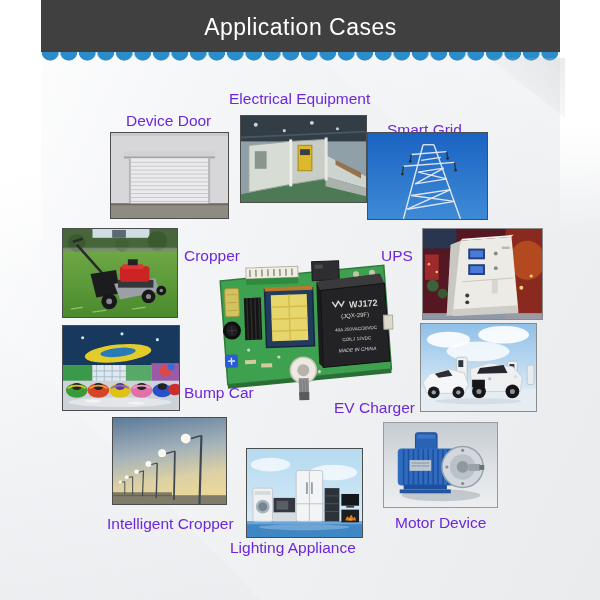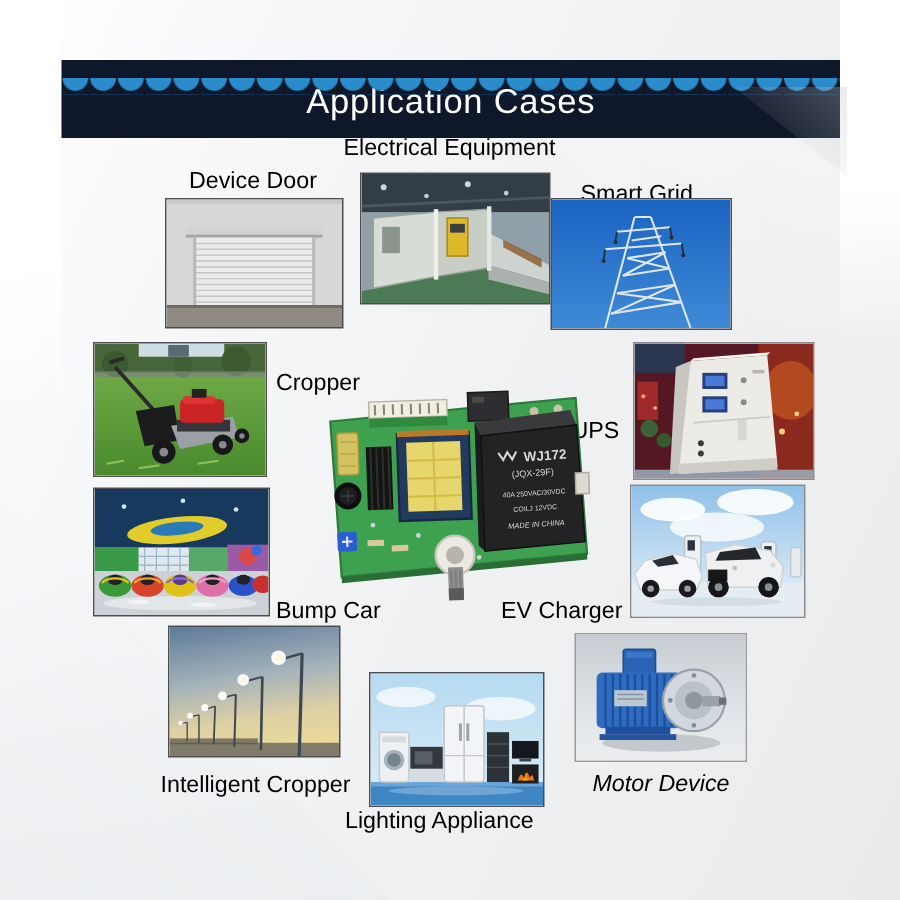--- a/index.html
+++ b/index.html
@@ -8,31 +8,31 @@
     font-family:"Liberation Sans","DejaVu Sans",sans-serif;
     background:linear-gradient(115deg,#ffffff 0%,#f5f6f8 28%,#eff1f3 55%,#e9ebed 100%);
   }
   .bg-fold{position:absolute;pointer-events:none;}
   #fold-left{left:0;top:0;width:41px;height:280px;background:linear-gradient(180deg,#ffffff 60%,rgba(255,255,255,0));}
   #fold-right{right:0;top:0;width:40px;height:230px;background:linear-gradient(180deg,#ffffff 55%,rgba(255,255,255,0));}
   #fold-diag1{left:300px;top:40px;width:300px;height:260px;background:linear-gradient(200deg,rgba(255,255,255,.85),rgba(255,255,255,0) 60%);clip-path:polygon(100% 0,0 0,100% 100%);opacity:.5;}
   #fold-diag2{left:0px;top:330px;width:260px;height:270px;background:linear-gradient(30deg,rgba(210,213,218,.45),rgba(255,255,255,0) 70%);clip-path:polygon(0 100%,0 0,100% 100%);opacity:.5;}
 
   
-  #banner{position:absolute;left:41px;top:0;width:519px;height:52px;background:#0f172a;margin-top:40px;}
+  #banner{position:absolute;left:41px;top:0;width:519px;height:52px;background:#404040;}
   #banner-title{width:100%;height:52px;line-height:54px;text-align:center;color:#ffffff;font-size:23px;letter-spacing:.5px;}
   #banner-wave{position:absolute;left:41px;top:52px;width:519px;height:11px;
     background-image:radial-gradient(circle at 50% 0px,#2a8cca 0 8.2px,rgba(0,0,0,0) 8.9px);
     background-size:18.5px 11px;background-repeat:repeat-x;}
   #banner-curl{position:absolute;left:470px;top:58px;width:95px;height:60px;
     background:linear-gradient(225deg,rgba(190,195,200,.55),rgba(255,255,255,0) 65%);
     clip-path:polygon(100% 0,20% 0,100% 100%);opacity:.6;}
 
   
-  .app-label{position:absolute;color:#000000;font-size:15.5px;white-space:nowrap;}
+  .app-label{position:absolute;color:#6d28d9;font-size:15.5px;white-space:nowrap;}
 
   
   .photo{position:absolute;border:1px solid #4d4d4d;box-sizing:border-box;overflow:hidden;background:#fff;}
   .photo svg{display:block;width:100%;height:100%;}
   #photo-ups,#photo-ev-charger{border-color:#8a8a8a;}
   #photo-motor-device{border-color:#9a9a9a;}
 
   #photo-rolling-door{left:110px;top:132px;width:119px;height:87px;}
   #photo-electrical-equipment{left:240px;top:115px;width:127px;height:88px;}
   #photo-smart-grid{left:367px;top:132px;width:121px;height:88px;}
@@ -59,26 +59,26 @@
 <div id="banner">
   <div id="banner-title">Application Cases</div>
 </div>
 <div id="banner-wave"></div>
 <div id="banner-curl"></div>
 
 <div class="app-label" style="left:126px;top:112px;">Device Door</div>
 <div class="app-label" style="left:229px;top:90px;">Electrical Equipment</div>
 <div class="app-label" style="left:387px;top:121px;">Smart Grid</div>
 <div class="app-label" style="left:184px;top:247px;">Cropper</div>
-<div class="app-label" style="left:381px;top:247px;margin-top:32px;">UPS</div>
-<div class="app-label" style="left:184px;top:384px;margin-top:15px;">Bump Car</div>
+<div class="app-label" style="left:381px;top:247px;">UPS</div>
+<div class="app-label" style="left:184px;top:384px;">Bump Car</div>
 <div class="app-label" style="left:334px;top:388px;margin-top:11px;">EV Charger</div>
 <div class="app-label" style="left:107px;top:515px;">Intelligent Cropper</div>
 <div class="app-label" style="left:230px;top:539px;">Lighting Appliance</div>
-<div class="app-label" style="left:395px;top:514px;font-style:italic;">Motor Device</div>
+<div class="app-label" style="left:395px;top:514px;">Motor Device</div>
 
 <div class="photo" id="photo-rolling-door">
   <svg viewBox="0 0 118 87" preserveAspectRatio="none">
     <rect width="118" height="87" fill="#d7d7d9"></rect>
     <rect width="118" height="3" fill="#c9c9cb"></rect>
     <rect y="72" width="118" height="15" fill="#8f8b83"></rect>
     <rect y="72" width="118" height="2" fill="#6f6b63"></rect>
     <rect x="13" y="19" width="92" height="5" fill="#d2d2d4"></rect>
     <rect x="13" y="24" width="92" height="2" fill="#a5a5a7"></rect>
     <rect x="20" y="26" width="78" height="46" fill="#ebebed"></rect>

